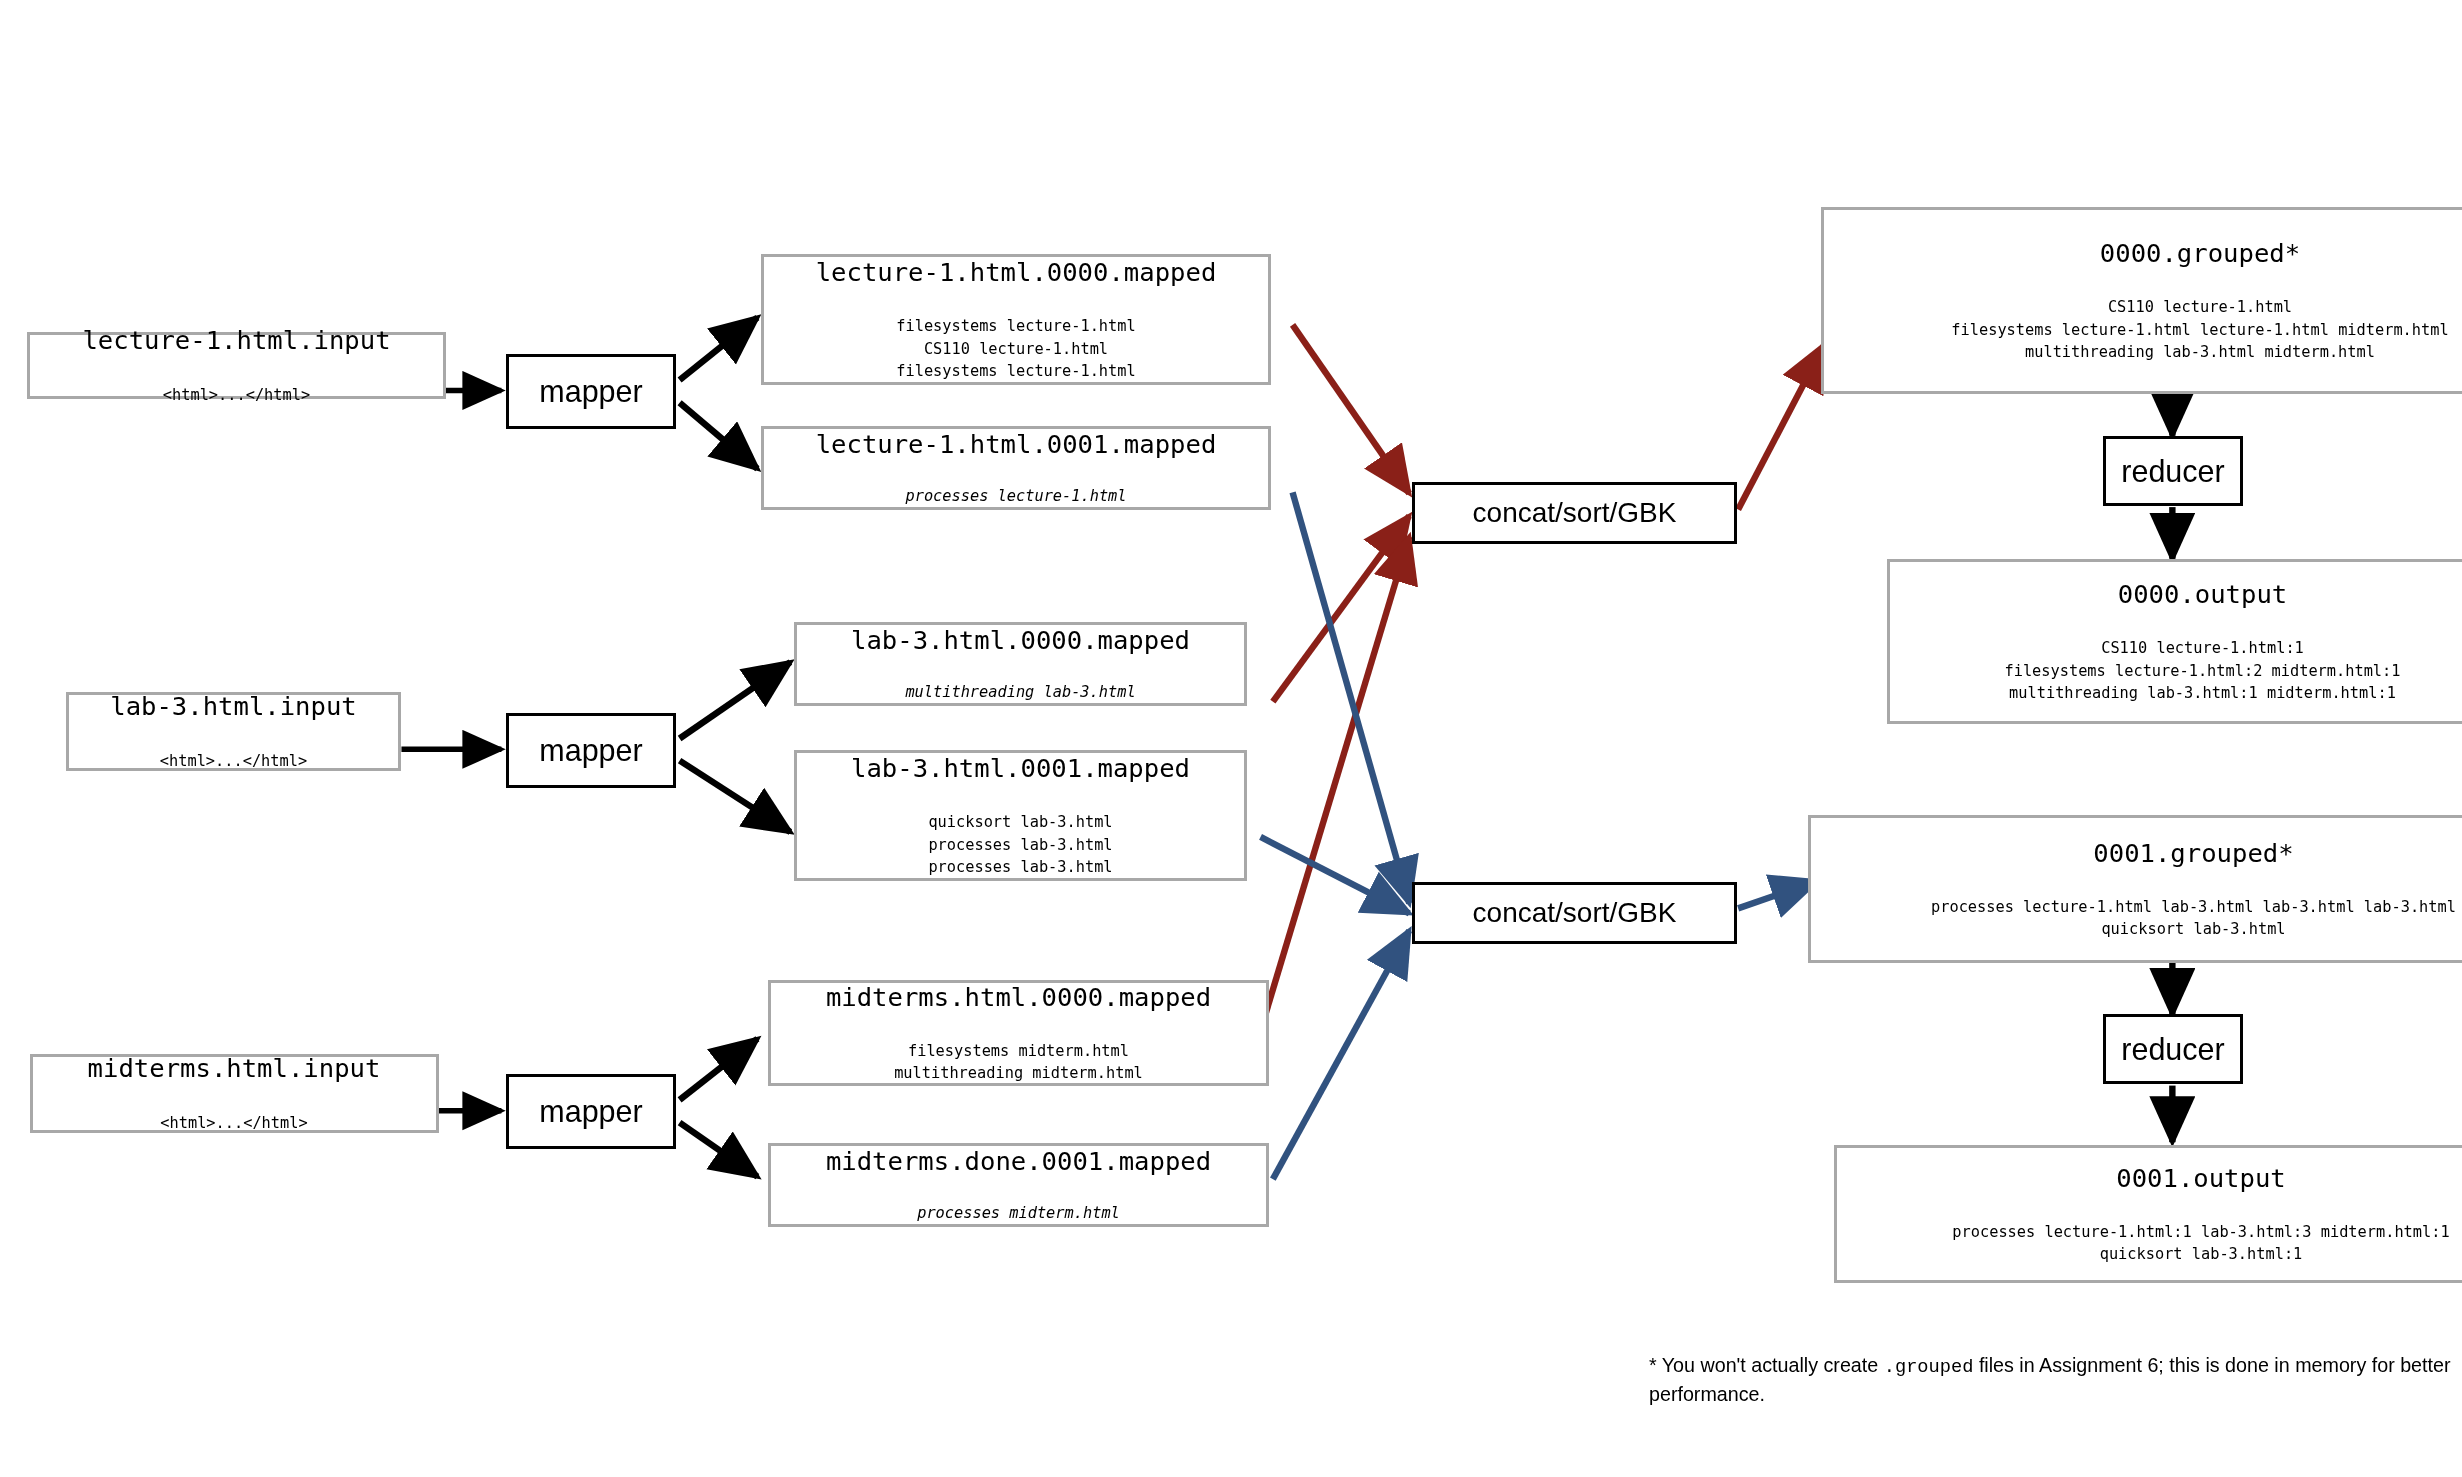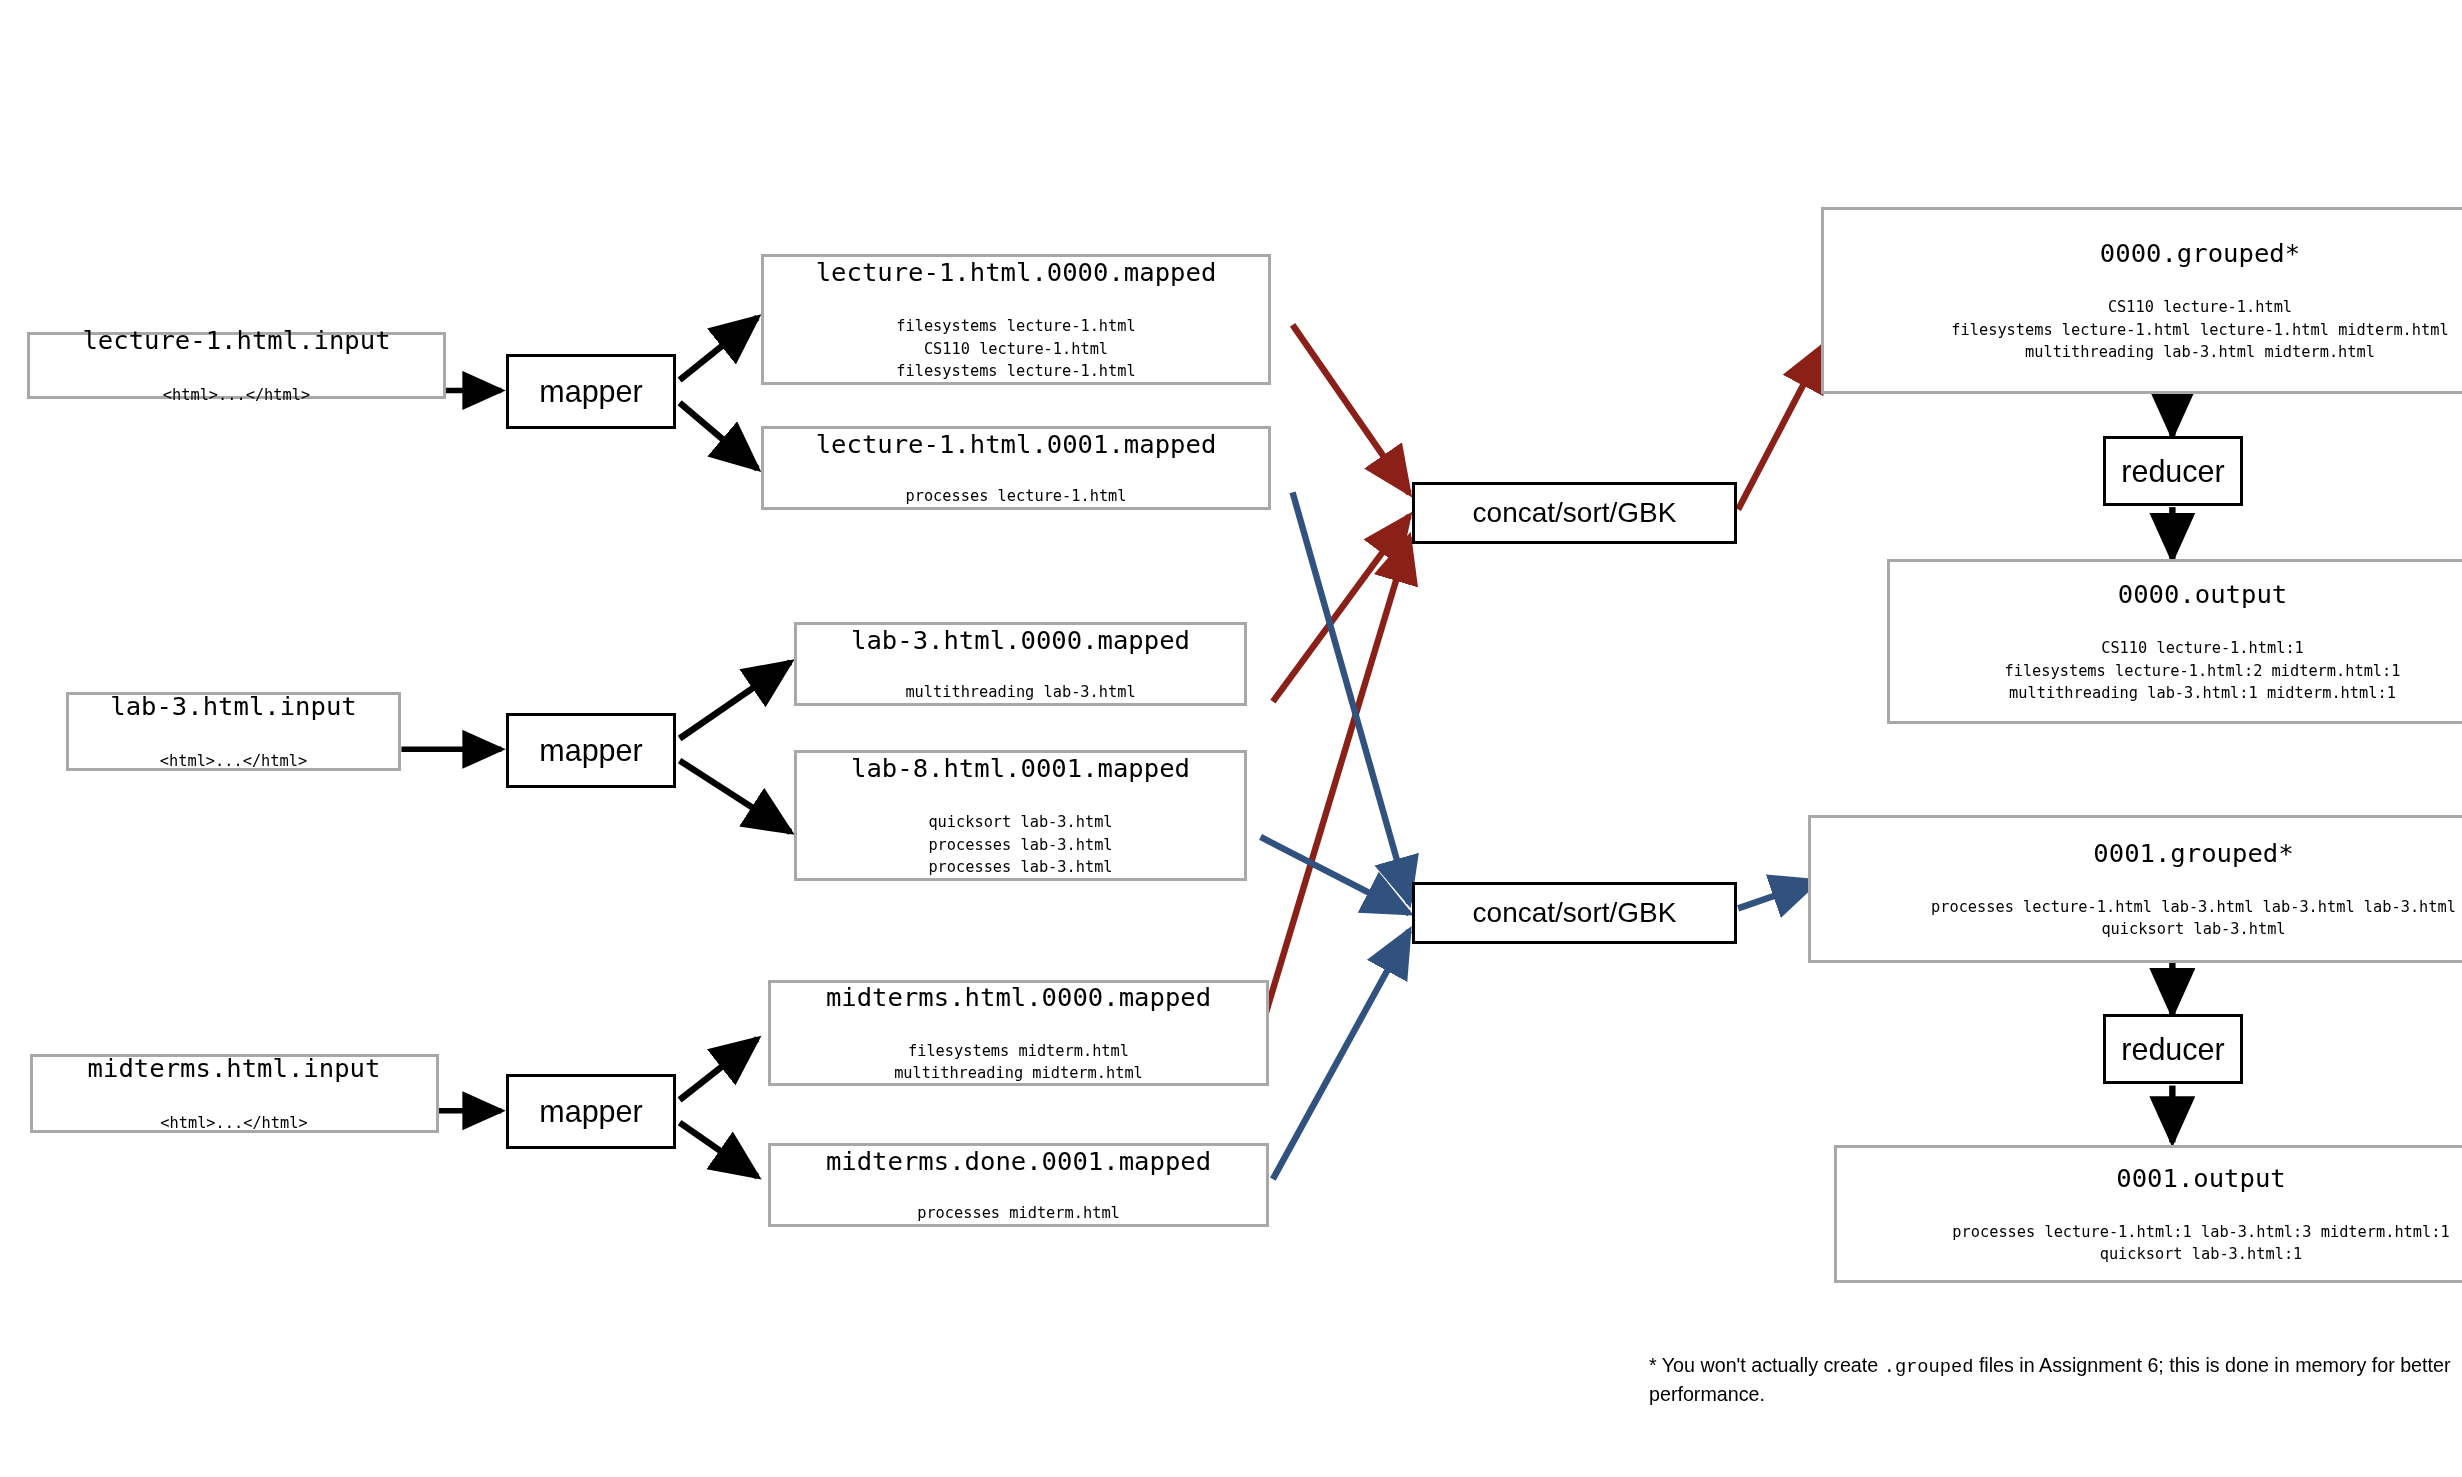--- a/index.html
+++ b/index.html
@@ -12,21 +12,21 @@
     position:absolute;box-sizing:border-box;
     border:3.4px solid #a8a8a8;background:#ffffff;
     display:flex;flex-direction:column;align-items:center;
     justify-content:center;
     font-family:"DejaVu Sans Mono","Liberation Mono",monospace;
     color:#000;z-index:3;
   }
   .filebox .fb-title{font-size:25.6px;line-height:1.18;white-space:pre;}
   .filebox .fb-lines{margin-top:28px;font-size:15.3px;line-height:1.45;
     text-align:center;white-space:pre;}
-  .filebox.compact .fb-lines{margin-top:26px;}
+  .filebox.compact .fb-lines{margin-top:26px;font-style:italic;}
 
   
   .procbox{
     position:absolute;box-sizing:border-box;
     border:3.4px solid #000000;background:#ffffff;
     display:flex;align-items:center;justify-content:center;
     font-family:"Liberation Sans",sans-serif;
     color:#000;z-index:4;white-space:nowrap;
   }
   .procbox.small{font-size:30.5px;}
@@ -142,21 +142,21 @@
     <div class="fb-title">lecture-1.html.0001.mapped</div>
     <div class="fb-lines">processes lecture-1.html</div>
   </div>
 
   <div class="filebox compact" style="left:794px;top:622px;width:453px;height:84px;">
     <div class="fb-title">lab-3.html.0000.mapped</div>
     <div class="fb-lines">multithreading lab-3.html</div>
   </div>
 
   <div class="filebox" style="left:794px;top:750px;width:453px;height:131px;">
-    <div class="fb-title">lab-8.html.0001.mapped</div>
+    <div class="fb-title">lab-3.html.0001.mapped</div>
     <div class="fb-lines">quicksort lab-3.html
 processes lab-3.html
 processes lab-3.html</div>
   </div>
 
   <div class="filebox" style="left:768px;top:980px;width:501px;height:106px;">
     <div class="fb-title">midterms.html.0000.mapped</div>
     <div class="fb-lines">filesystems midterm.html
 multithreading midterm.html</div>
   </div>

